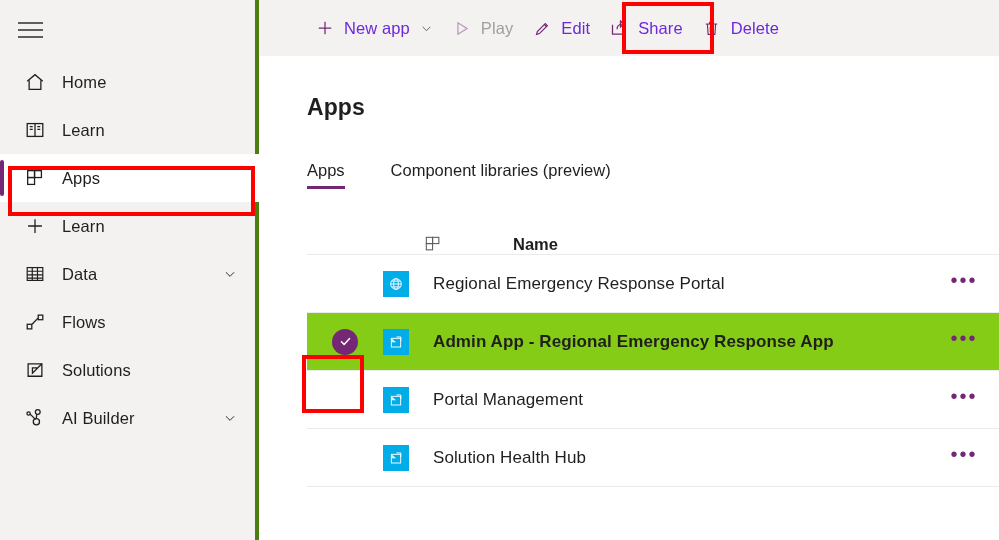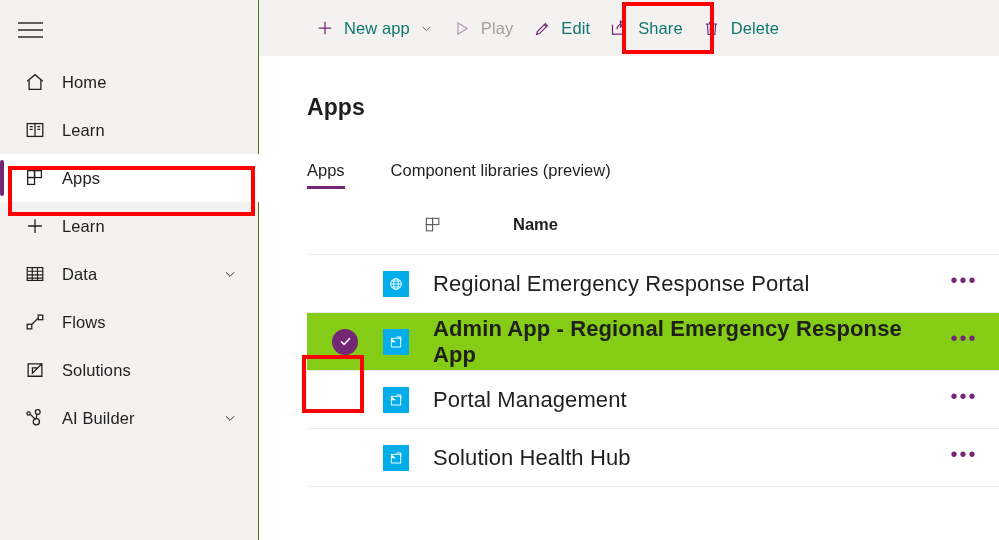--- a/index.html
+++ b/index.html
@@ -13,21 +13,21 @@
     position: relative;
     width: 999px; height: 540px;
     background: #ffffff;
   }
 
   
   .sidebar {
     position: absolute; left: 0; top: 0;
     width: 259px; height: 540px;
     background: #f3f2f1;
-    border-right: 1px solid #4d7c0f;
+    border-right: 4px solid #4d7c0f;
   }
   .hamburger {
     position: absolute; left: 18px; top: 16px;
     width: 32px; height: 28px;
     display: flex; flex-direction: column; justify-content: center;
     gap: 5px; cursor: pointer;
   }
   .hamburger span {
     display: block; height: 2px; width: 25px; background: #605e5c;
   }
@@ -75,21 +75,21 @@
     display: flex; align-items: center;
     height: 40px; padding: 0 9px;
     cursor: pointer; white-space: nowrap;
   }
   .tb-btn .ico {
     width: 22px; height: 22px;
     display: flex; align-items: center; justify-content: center;
     margin-right: 8px; flex: 0 0 22px;
   }
   .tb-btn .lbl {
-    font-size: 16.5px; color: #0f766e; letter-spacing: .1px;
+    font-size: 16.5px; color: #6d28d9; letter-spacing: .1px;
   }
   .tb-btn.disabled .lbl { color: #a19f9d; }
   .tb-caret { margin-left: 10px; width: 13px; height: 13px; display:flex; }
 
   
   .main {
     position: absolute; left: 259px; top: 56px;
     width: 740px; height: 484px;
     background: #ffffff;
     padding-left: 48px;
@@ -110,21 +110,21 @@
   }
   .tab.active { font-weight: normal; }
   .tab.active::after {
     content: ""; position: absolute; left: 0; bottom: 0;
     width: 100%; height: 3px; background: #742774;
   }
 
   
   .table { margin-top: 26px; margin-left: 0; width: 692px; }
   .thead {
-    display: flex; align-items: flex-start;
+    display: flex; align-items: flex-end;
     height: 40px;
     border-bottom: 1px solid #edebe9;
     gap: 40px;
   }
   .row {
     display: flex; align-items: center;
     height: 58px;
     border-bottom: 1px solid #edebe9;
     cursor: pointer;
   }
@@ -133,21 +133,21 @@
     width: 76px; flex: 0 0 76px;
     display: flex; align-items: center; justify-content: center;
     height: 100%;
   }
   .cell-icon {
     width: 50px; flex: 0 0 50px;
     display: flex; align-items: center;
   }
   .cell-name {
     flex: 1 1 auto;
-    font-size: 22px; color: #201f1e; letter-spacing: .1px;
+    font-size: 17px; color: #201f1e; letter-spacing: .1px;
   }
   .row.selected .cell-name { font-weight: bold; }
   .cell-more {
     width: 70px; flex: 0 0 70px;
     display: flex; align-items: center; justify-content: center;
     color: #742774; font-size: 20px; letter-spacing: 2px;
     line-height: 8px; padding-bottom: 8px;
   }
   .hdr-icon { width: 50px; flex: 0 0 50px; display:flex; align-items:center; }
   .hdr-name { flex: 1 1 auto; font-size: 16.5px; font-weight: bold; color: #201f1e; }

